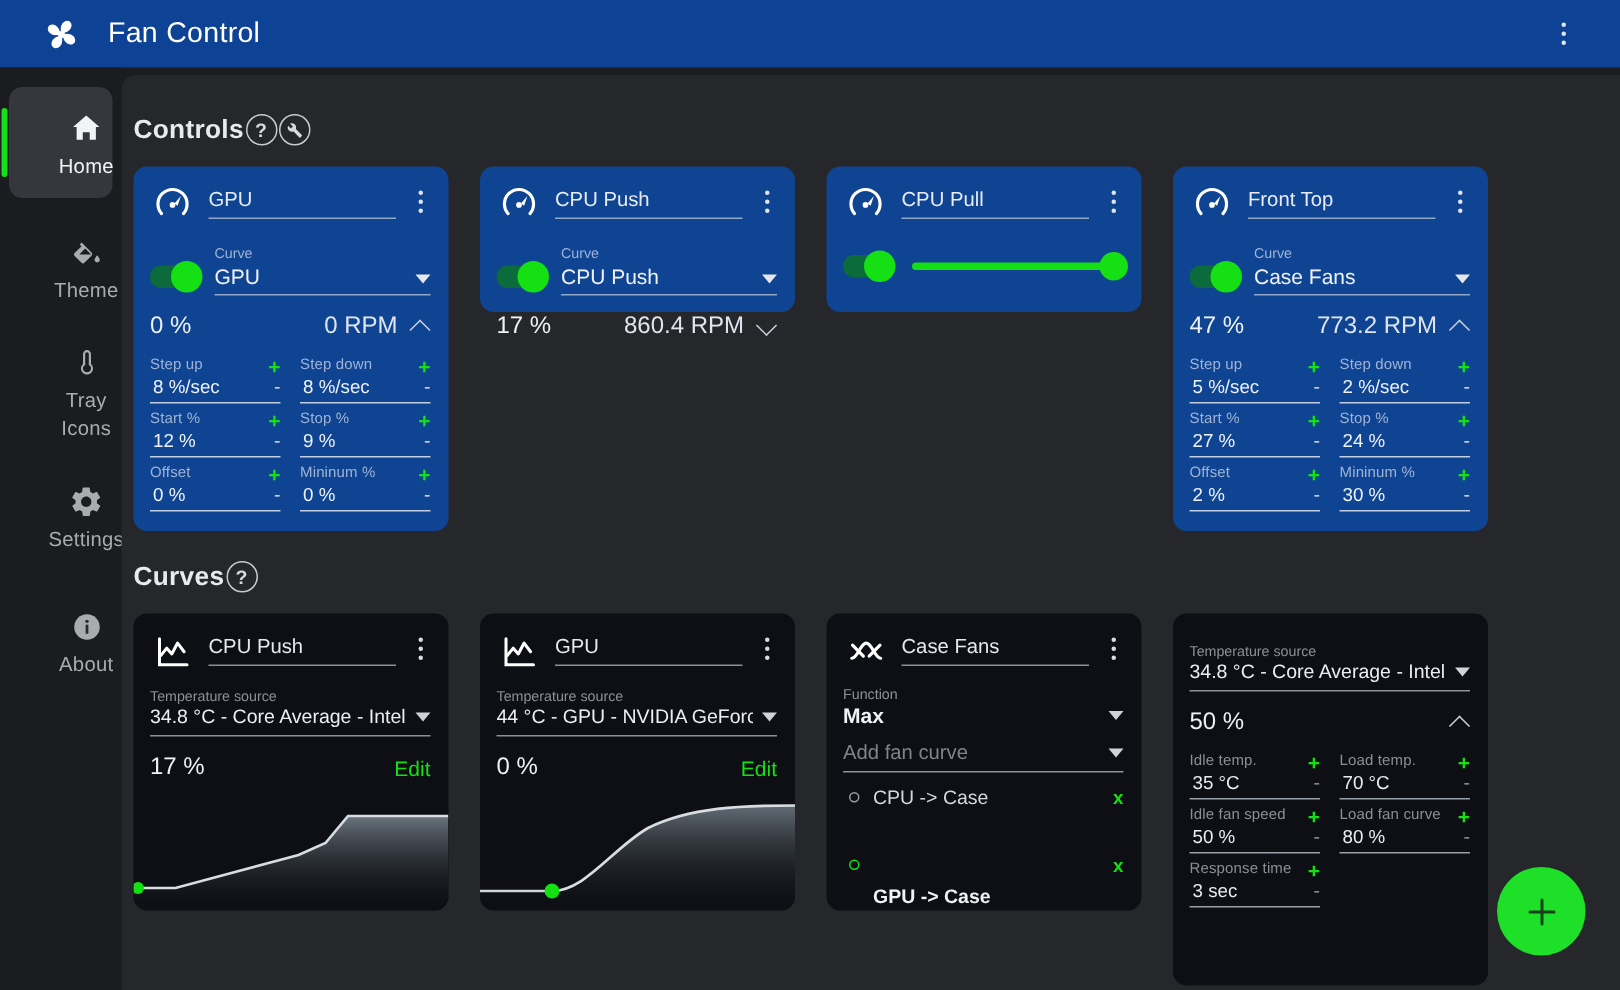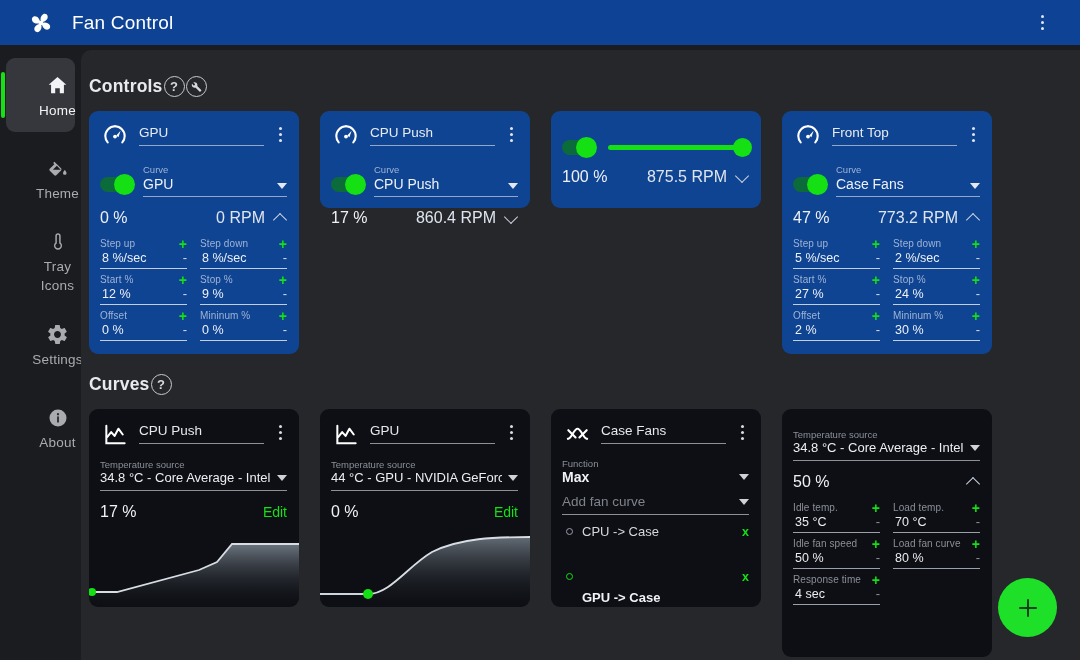--- a/index.html
+++ b/index.html
@@ -414,37 +414,50 @@
 
         <div class="readout">
           <div class="pct">17 %</div>
           <div class="spacer"></div>
           <div class="rpm">860.4 RPM</div>
           <div class="chev down"></div>
         </div>
       </div>
 
       <div class="card ctrl" style="height:97px;">
+        <div class="card-head">
+          <span class="card-glyph">
+            <svg viewBox="0 0 28 28" width="28" height="28">
+              <path d="M14 4.3A9.7 9.7 0 004.3 14a9.7 9.7 0 002.4 6.4" fill="none" stroke="#ffffff" stroke-width="2.1" stroke-linecap="round"></path>
+              <path d="M14 4.3A9.7 9.7 0 0123.7 14a9.7 9.7 0 01-2.4 6.4" fill="none" stroke="#ffffff" stroke-width="2.1" stroke-linecap="round"></path>
+              <path d="M19.6 8.7l-4.3 4.9 2.1 1.6z" fill="#ffffff"></path>
+              <circle cx="14" cy="14.6" r="1.9" fill="#ffffff"></circle>
+            </svg>
+          </span>
+          <div class="name-field">
+            <div class="name-text">CPU Pull</div>
+            <div class="underline"></div>
+          </div>
+          <div class="kebab">
+              <i></i>
+              <i></i>
+              <i></i>
+            </div>
+        </div>
 
         <div class="slider-row">
           <div class="toggle" style="margin-bottom:0;">
               <div class="knob"></div>
             </div>
           <div class="slider">
             <div class="track"></div>
             <div class="thumb"></div>
           </div>
         </div>
 
-        <div class="readout" style="margin-top:11px;">
-          <div class="pct">100 %</div>
-          <div class="spacer"></div>
-          <div class="rpm">875.5 RPM</div>
-          <div class="chev down"></div>
-        </div>
       </div>
 
       <div class="card ctrl">
         <div class="card-head">
           <span class="card-glyph">
             <svg viewBox="0 0 28 28" width="28" height="28">
               <path d="M14 4.3A9.7 9.7 0 004.3 14a9.7 9.7 0 002.4 6.4" fill="none" stroke="#ffffff" stroke-width="2.1" stroke-linecap="round"></path>
               <path d="M14 4.3A9.7 9.7 0 0123.7 14a9.7 9.7 0 01-2.4 6.4" fill="none" stroke="#ffffff" stroke-width="2.1" stroke-linecap="round"></path>
               <path d="M19.6 8.7l-4.3 4.9 2.1 1.6z" fill="#ffffff"></path>
               <circle cx="14" cy="14.6" r="1.9" fill="#ffffff"></circle>
@@ -772,21 +785,21 @@
                 <div class="minus">-</div>
               </div>
             <div class="pline"></div>
           </div>
           <div class="param">
             <div class="plabel-row">
                 <div class="plabel">Response time</div>
                 <div class="plus">+</div>
               </div>
             <div class="pval-row">
-                <div class="pval">4 sec</div>
+                <div class="pval">3 sec</div>
                 <div class="minus">-</div>
               </div>
             <div class="pline"></div>
           </div>
           <div class="param"></div>
         </div>
       </div>
     </div>
 
   </div>

